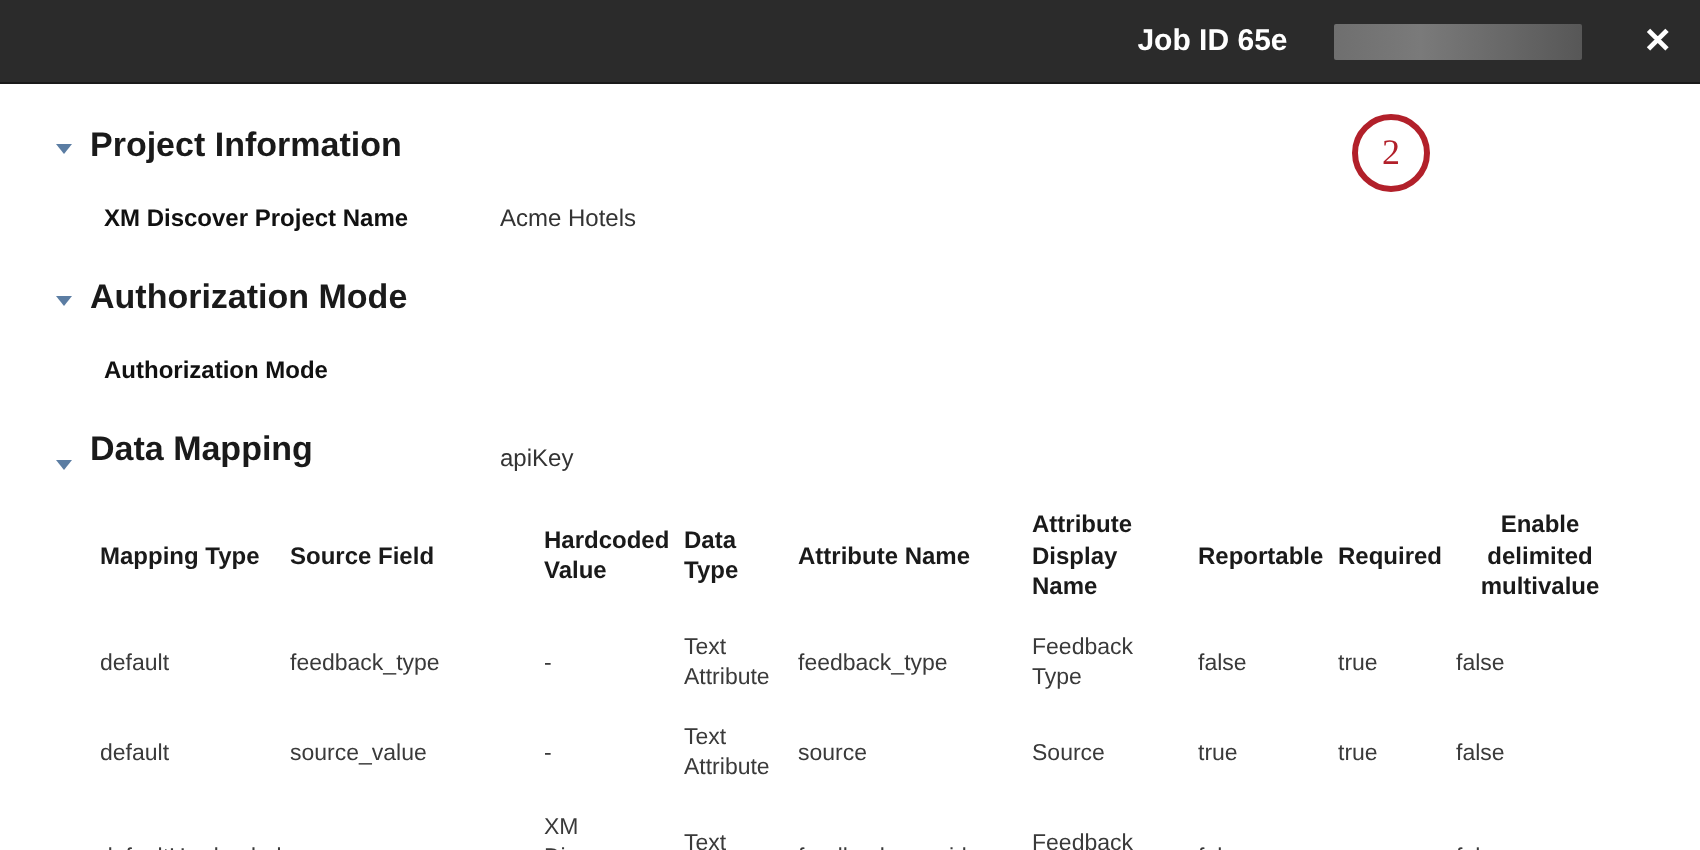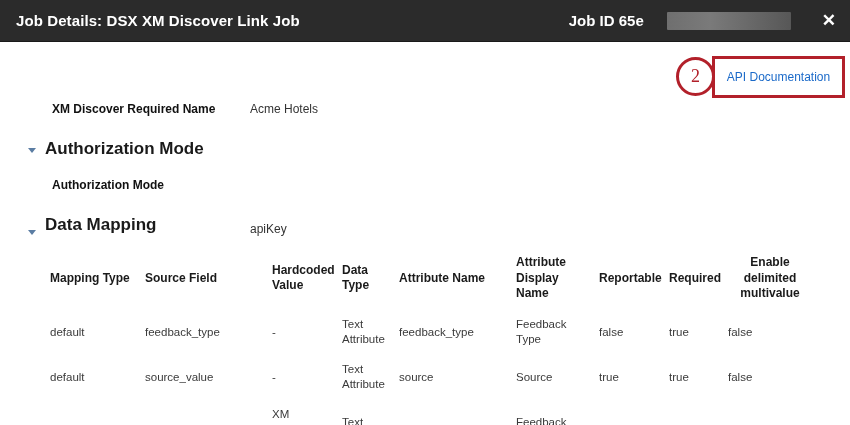--- a/index.html
+++ b/index.html
@@ -158,34 +158,34 @@
     padding: 7px 6px 7px 0;
     height: 40px;
   }
 </style>
 </head>
 <body>
 
 <div class="screen">
 
   <div class="modal-header">
-    <div class="modal-title">Job Details: DSX XM Discover Link Job</div>
     <div class="header-right">
       <span class="job-id">Job ID 65e</span>
       <span class="redaction"></span>
       <span class="close-btn">✕</span>
     </div>
   </div>
 
-  <div class="field-label" style="top:102px;">XM Discover Required Name</div>
+  <div class="section-heading" style="top:63px;">
+    <span class="tri"></span>
+    <span class="section-title">Project Information</span>
+  </div>
+  <div class="field-label" style="top:102px;">XM Discover Project Name</div>
   <div class="field-value" style="top:102px;text-align:center;">Acme Hotels</div>
 
-  <div class="api-box">
-    <a class="api-link">API Documentation</a>
-  </div>
   <div class="callout-circle">
     <span class="callout-number">2</span>
   </div>
 
   <div class="section-heading" style="top:139px;">
     <span class="tri"></span>
     <span class="section-title">Authorization Mode</span>
   </div>
   <div class="field-label" style="top:178px;">Authorization Mode</div>
   <div class="field-value" style="top:178px;margin-top:44px;">apiKey</div>

